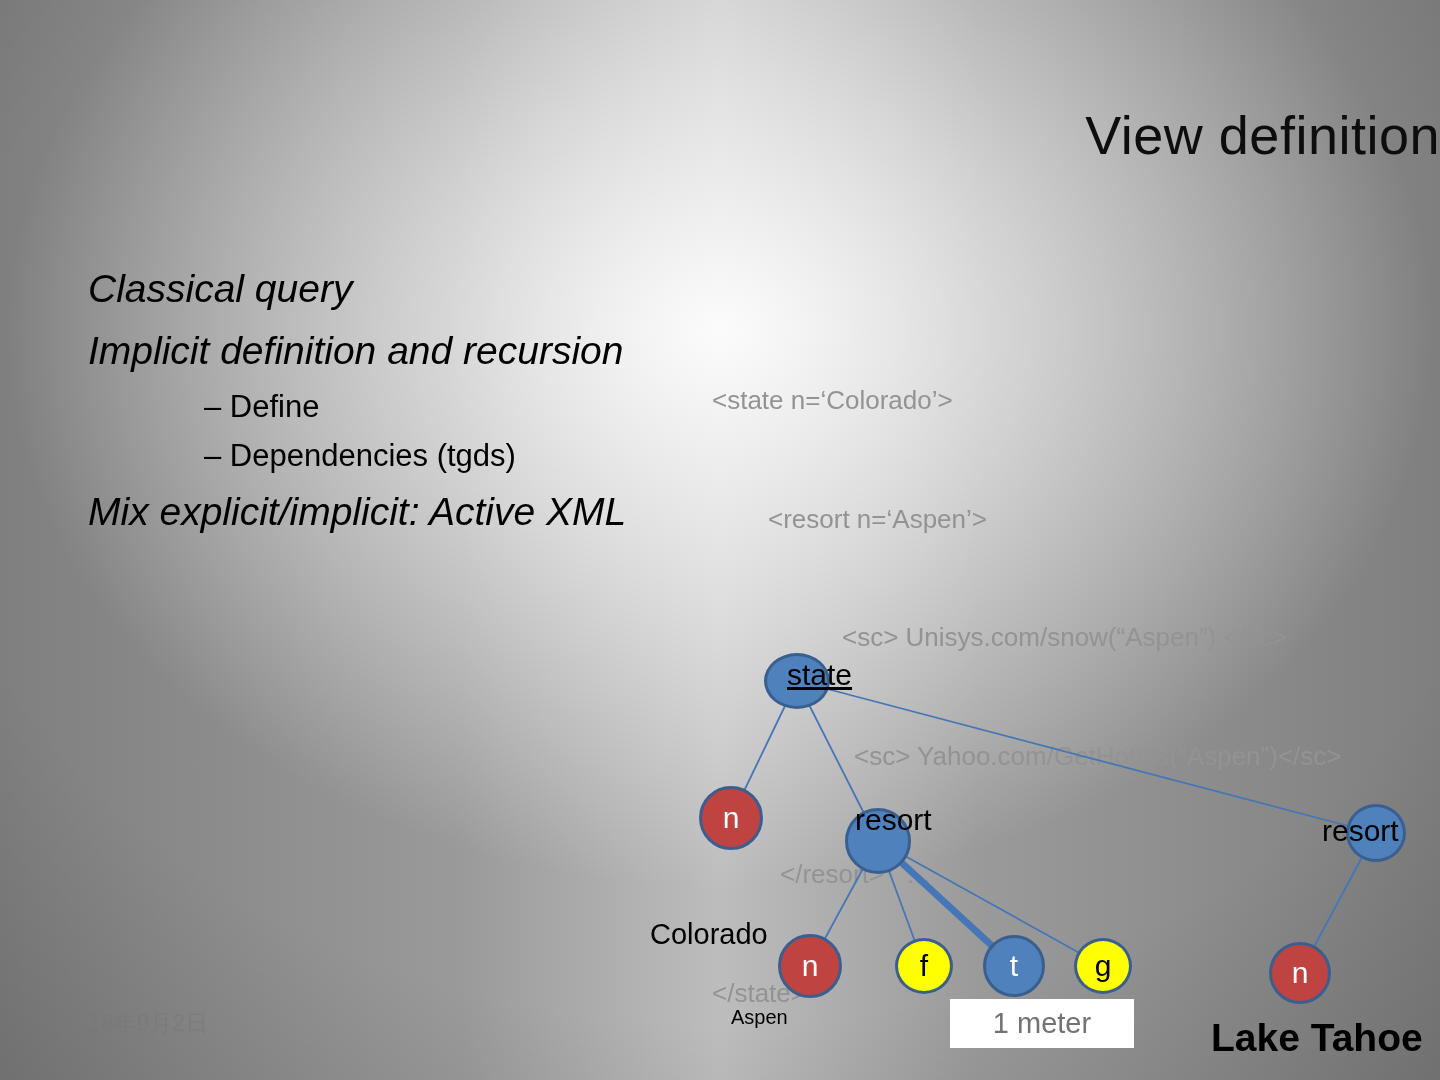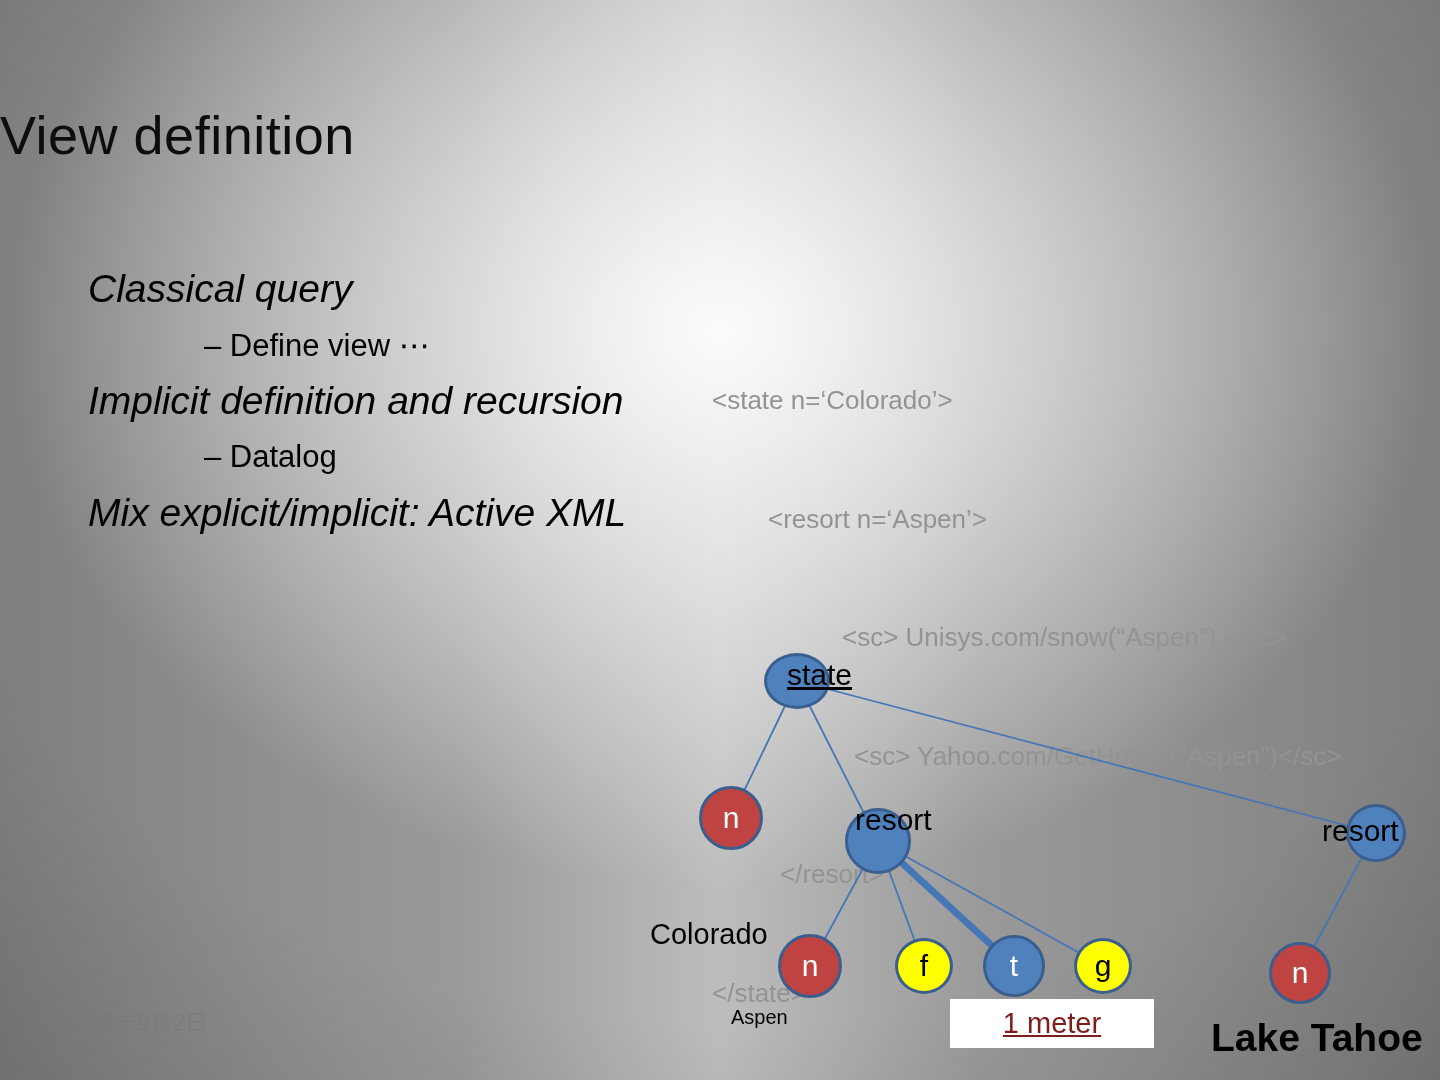--- a/index.html
+++ b/index.html
@@ -18,21 +18,21 @@
   
   .slide::before {
     content: "";
     position: absolute; inset: 0;
     background: radial-gradient(ellipse 1300px 1000px at 720px 420px, rgba(0,0,0,0) 60%, rgba(0,0,0,0.18) 100%);
     pointer-events: none;
   }
   .title {
     position: absolute;
     top: 104px; left: 0; width: 100%;
-    text-align: left;
+    text-align: right;
     font-size: 54px;
     font-weight: 400;
     color: #0d0d0d;
     letter-spacing: 0.5px;
   }
   .bullets {
     position: absolute;
     left: 88px; top: 256px;
     width: 575px;
     color: #000;
@@ -80,47 +80,46 @@
   .node.yellow { background: #ffff00; color: #000; }
   .tree-label {
     position: absolute;
     font-size: 30px;
     color: #000;
     white-space: nowrap;
   }
   .meter-box {
     position: absolute;
     left: 950px; top: 999px;
-    width: 204px; height: 49px;
+    width: 184px; height: 49px;
     background: #ffffff;
     display: flex; align-items: center; justify-content: center;
     font-size: 29px;
-    color: #7f1d1d;
-    text-decoration: underline;
+    color: #737373;
   }
   .date {
     position: absolute;
     left: 88px; top: 1008px;
     font-size: 23px;
     color: #787878;
     opacity: 0.55;
   }
 </style>
 </head>
 <body>
 
 <div class="slide">
 
   <h1 class="title">View definition</h1>
 
   <div class="bullets">
     <div class="lv1">Classical query</div>
-    <div class="lv2">–  Define view ⋯</div>
     <div class="lv1">Implicit definition and recursion</div>
-    <div class="lv2">–  Datalog</div>
+    <div class="lv2">–  Define</div>
+    <div class="lv2">–  Dependencies (tgds)</div>
     <div class="lv1">Mix explicit/implicit: Active XML</div>
   </div>
 
   <div class="code">
     <div class="code-line">&lt;state n=‘Colorado’&gt;</div>
     <div class="code-line ind1">&lt;resort n=‘Aspen’&gt;</div>
     <div class="code-line ind2">&lt;sc&gt; Unisys.com/snow(“Aspen”) &lt;/sc&gt;</div>
     <div class="code-line ind3">&lt;sc&gt; Yahoo.com/GetHotels(“Aspen”)&lt;/sc&gt;</div>
     <div class="code-line ind4">&lt;/resort&gt;   …</div>
     <div class="code-line">&lt;/state&gt;</div>

